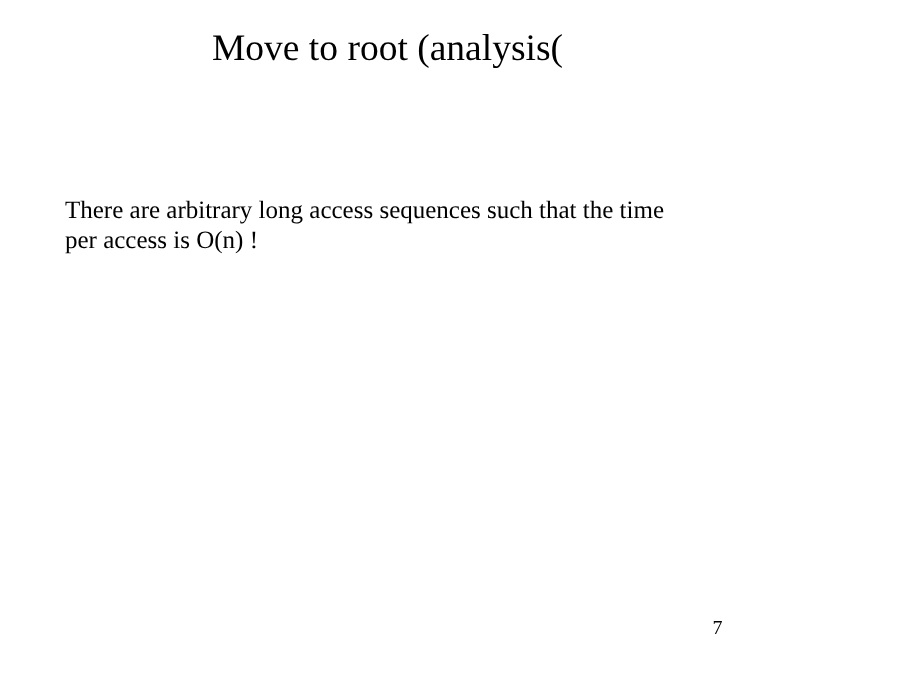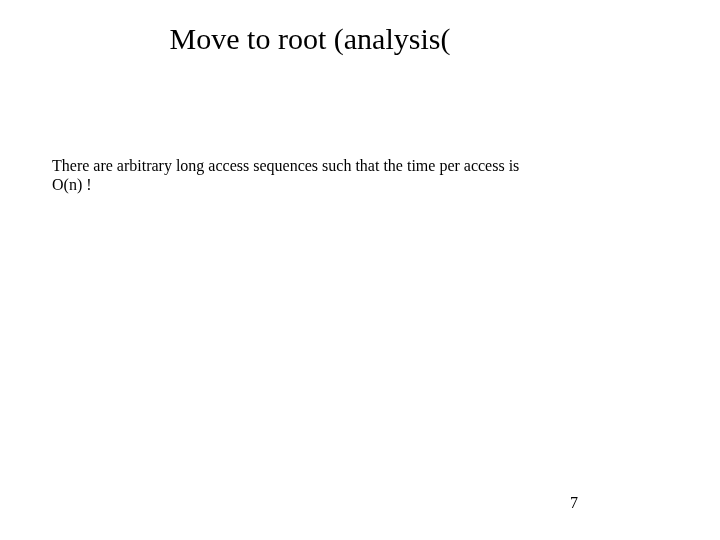--- a/index.html
+++ b/index.html
@@ -26,21 +26,21 @@
     width: 100%;
     text-align: center;
     font-size: 30px;
     font-weight: normal;
   }
   .body-text {
     position: absolute;
     top: 157px;
     left: 52px;
     right: 80px;
-    font-size: 16px;
+    font-size: 20px;
     line-height: 1.18;
   }
   .page-number {
     position: absolute;
     bottom: 28px;
     right: 42px;
     font-size: 16px;
   }
 </style>
 </head>

